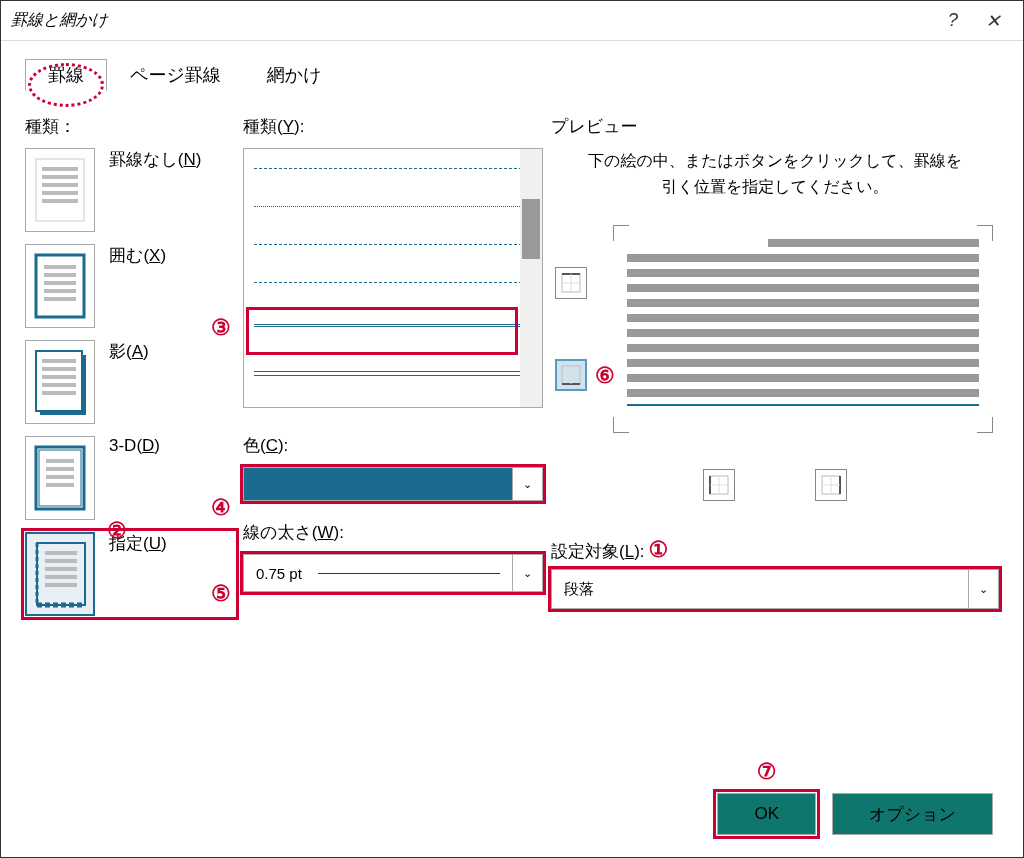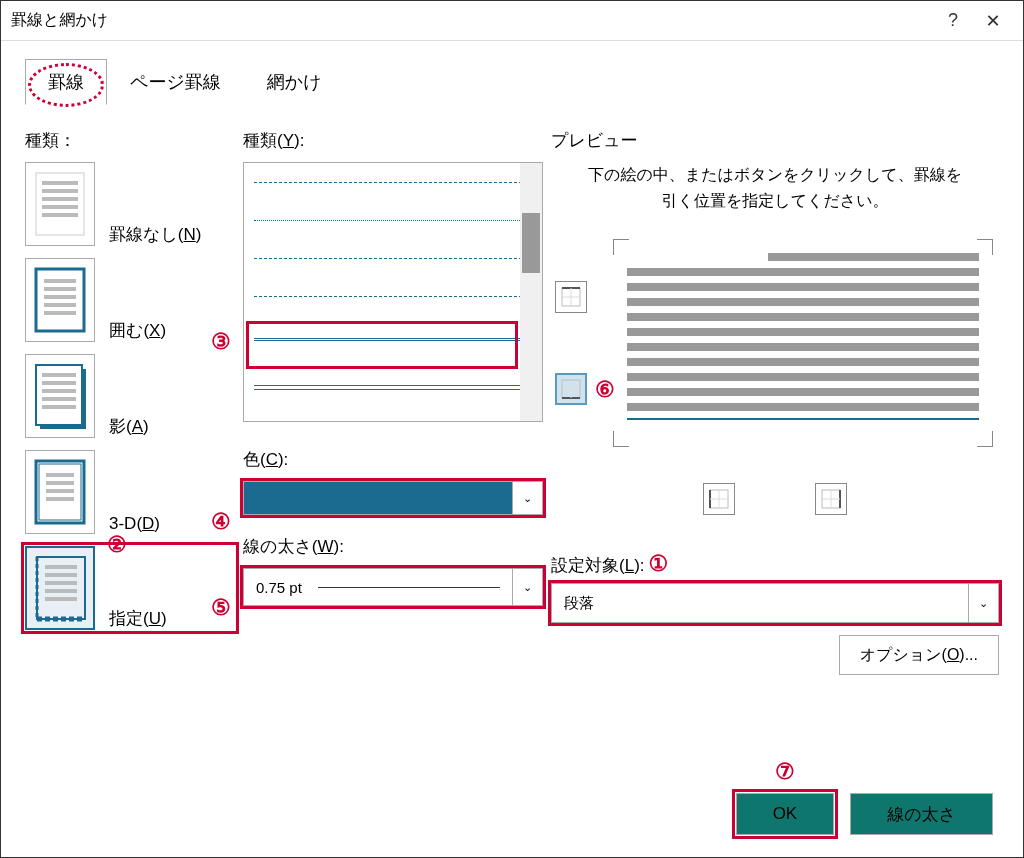--- a/index.html
+++ b/index.html
@@ -1,36 +1,36 @@
 <!DOCTYPE html>
 <html><head>
 <meta charset="utf-8">
 <style>
 * { box-sizing: border-box; margin: 0; padding: 0; }
 body { font-family: "Yu Gothic UI", "Meiryo", sans-serif; font-size: 15px; background: #fff; width: 1024px; height: 858px; border: 1px solid #333; position: relative; }
 
-.titlebar { display: flex; align-items: center; height: 40px; padding: 12px 10px; border-bottom: 1px solid #ddd; }
+.titlebar { display: flex; align-items: center; height: 40px; padding: 12px 10px; border-bottom: 1px solid #ddd; font-style: italic; }
 .titlebar .title { flex: 1; font-size: 16px; }
 .titlebar .btn { width: 40px; text-align: center; font-size: 18px; color: #333; cursor: pointer; }
 
 .tabs { display: flex; padding: 18px 18px 0 24px; }
-.tab { padding: 10px 22px; font-size: 18px; background: #fff; border: 1px solid transparent; cursor: pointer; position: relative; }
+.tab { padding: 3px 22px; font-size: 18px; background: #fff; border: 1px solid transparent; cursor: pointer; position: relative; }
 .tab.active { border: 1px solid #aaa; border-bottom: 1px solid #fff; }
 .tab-circle { position: absolute; border: 3px dotted #cc0033; border-radius: 50%; width: 76px; height: 44px; pointer-events: none; top: 62px; left: 27px; z-index: 5; }
 
 .content { display: flex; padding: 24px 24px 0 24px; gap: 8px; }
 
 .col1 { width: 210px; }
 .col2 { width: 300px; position: relative; }
 .col3 { flex: 1; }
 
 .section-label { font-size: 17px; margin-bottom: 10px; }
 .u-letter { text-decoration: underline; }
 
-.setting-row { display: flex; align-items: flex-end; gap: 14px; margin-bottom: 12px; position: relative; }
+.setting-row { display: flex; align-items: flex-start; gap: 14px; margin-bottom: 12px; position: relative; }
 .setting-icon { width: 70px; height: 84px; border: 1px solid #aaa; background: #fff; padding: 6px; cursor: pointer; display: flex; align-items: center; justify-content: center; }
 .setting-icon.selected { border: 2px solid #1a6b8f; background: #e8f0f5; }
 .setting-label { font-size: 17px; }
 .setting-row .hl { position: absolute; border: 3px solid #cc0033; top: -4px; left: -4px; right: -4px; bottom: -4px; pointer-events: none; z-index: 3; }
 
 .callout { position: absolute; color: #cc0033; font-weight: bold; font-size: 22px; z-index: 6; }
 
 .style-box { position: relative; height: 260px; border: 1px solid #aaa; background: #fff; overflow: hidden; }
 .style-box .scroll { position: absolute; right: 0; top: 0; width: 22px; height: 100%; background: #f0f0f0; }
 .style-box .thumb { position: absolute; right: 2px; top: 50px; width: 18px; height: 60px; background: #999; }
@@ -303,24 +303,23 @@
     <div class="apply-select">
       <div class="hl-box"></div>
       <div class="apply-wrap">
         <div class="select-box" style="flex:1">
           <span class="val">段落</span>
         </div>
         <div class="select-dd">⌄</div>
       </div>
     </div>
 
-    <button class="options-btn"><span>オプション(</span><span class="u-letter">O</span><span>)...</span></button>
   </div>
 </div>
 
 <div class="footer">
   <div class="ok-wrap">
     <span class="callout" style="left:50%; transform:translateX(-50%); top:-34px">⑦</span>
     <div class="hl"></div>
     <button>OK</button>
   </div>
-  <button>線の太さ</button>
+  <button>オプション</button>
 </div>
 
 </body></html>

